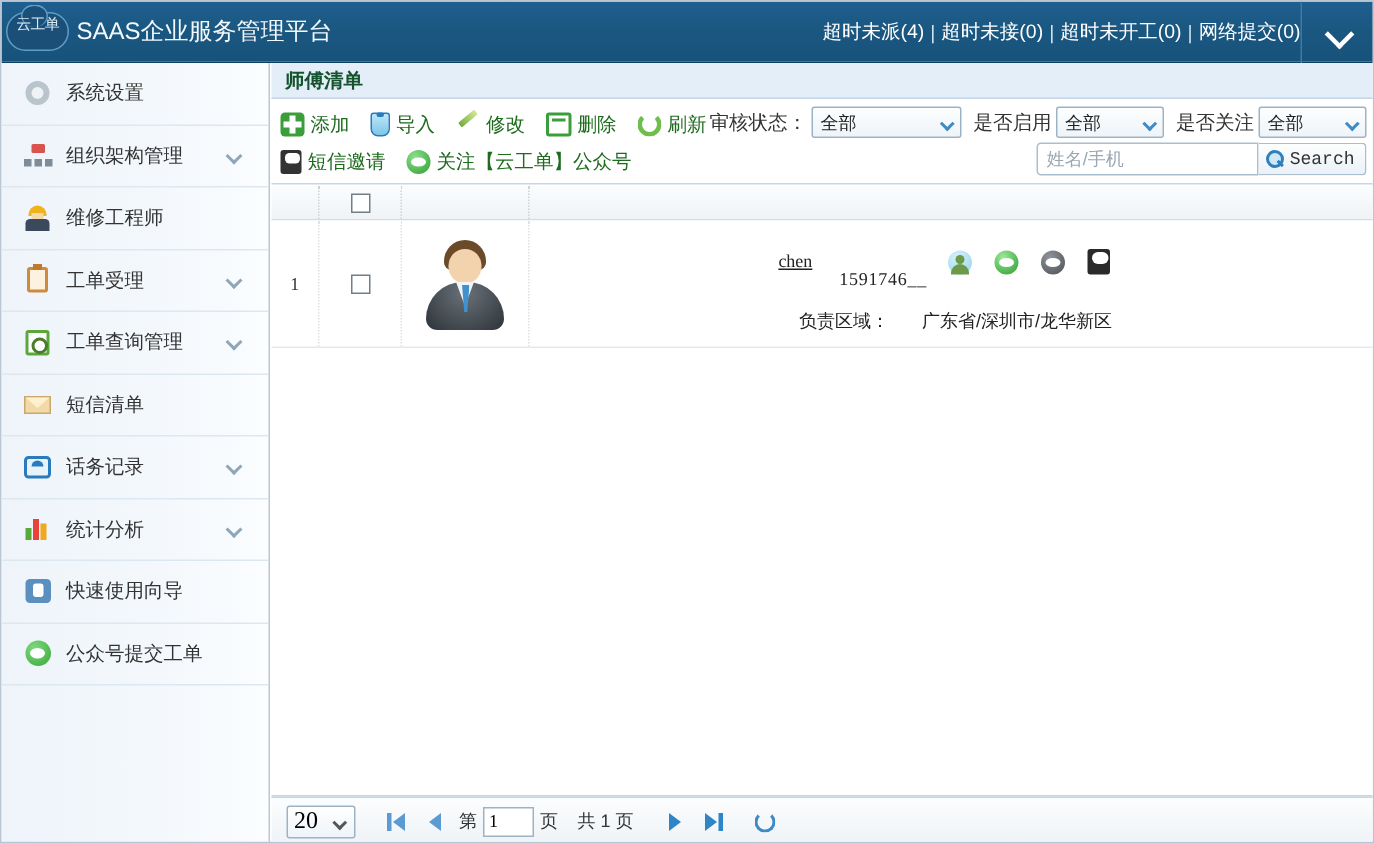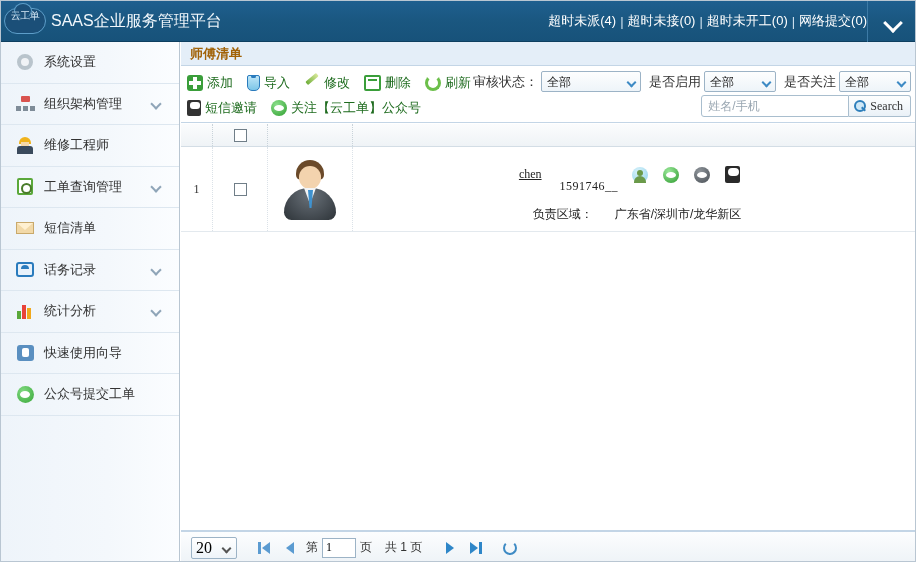--- a/index.html
+++ b/index.html
@@ -149,21 +149,21 @@
   .ic-wechat:before { content:""; position:absolute; left:3px; top:5px; width:10px; height:7px; background:#fff; border-radius:50%; }
 
   
   .content {
     position: absolute; left: 180px; top: 41px; width: 736px; height: 521px;
     background: #fff;
   }
   .page-title-bar {
     height: 24px; background: #e4eef8; border-bottom: 1px solid #c3d5e6;
     display: flex; align-items: center; padding-left: 9px;
-    font-size: 13px; font-weight: bold; color: #a16207;
+    font-size: 13px; font-weight: bold; color: #14532d;
   }
   .toolbar {
     border-bottom: 1px solid #c3d5e6; background: #fff;
     padding: 4px 6px 5px 6px; position: relative; height: 57px;
   }
   .tb-row { display: flex; align-items: center; height: 25px; }
   .tb-btn {
     display: inline-flex; align-items: center; margin-right: 14px;
     font-size: 13px; color: #1e6b1e; cursor: pointer; white-space: nowrap;
   }
@@ -213,21 +213,21 @@
   .search-input {
     width: 148px; height: 22px; border: 1px solid #a9bece; border-radius: 3px 0 0 3px;
     padding: 0 6px; font-size: 12px; font-family: inherit; color: #be185d;
     background: #fff; outline: none;
   }
   .search-input::placeholder { color: #9aa7b2; }
   .search-btn {
     height: 22px; border: 1px solid #a9bece; border-left: none; border-radius: 0 3px 3px 0;
     background: linear-gradient(to bottom,#fdfefe,#eaf1f7);
     display: flex; align-items: center; padding: 0 7px 0 5px; cursor: pointer;
-    font-family: Liberation Serif, serif; font-size: 12px; color: #333;
+    font-family: Liberation Mono, monospace; font-size: 12px; color: #333;
   }
   .mag { width: 12px; height: 12px; margin-right: 4px; position: relative; flex: 0 0 auto; }
   .mag:before { content:""; position:absolute; left:0; top:0; width:8px; height:8px;
      border: 2px solid #2e7fbb; border-radius: 50%; background: #cfe8f7; }
   .mag:after { content:""; position:absolute; left:7px; top:8px; width:5px; height:2px;
      background:#2e7fbb; transform: rotate(45deg); }
 
   
   .grid-wrap {
     position: absolute; left: 0; top: 82px; right: 0; bottom: 32px;
@@ -380,20 +380,27 @@
       <span class="side-ico">
         <span class="ic-eng">
             <i class="hat"></i>
             <i class="face"></i>
             <i class="sui"></i>
           </span>
       </span>
       <span class="side-label">维修工程师</span>
     </div>
 
+    <div class="side-item">
+      <span class="side-ico">
+          <span class="ic-clip"></span>
+        </span>
+      <span class="side-label">工单受理</span>
+      <span class="side-arrow"></span>
+    </div>
 
     <div class="side-item">
       <span class="side-ico">
           <span class="ic-search-g"></span>
         </span>
       <span class="side-label">工单查询管理</span>
       <span class="side-arrow"></span>
     </div>
 
     <div class="side-item">

